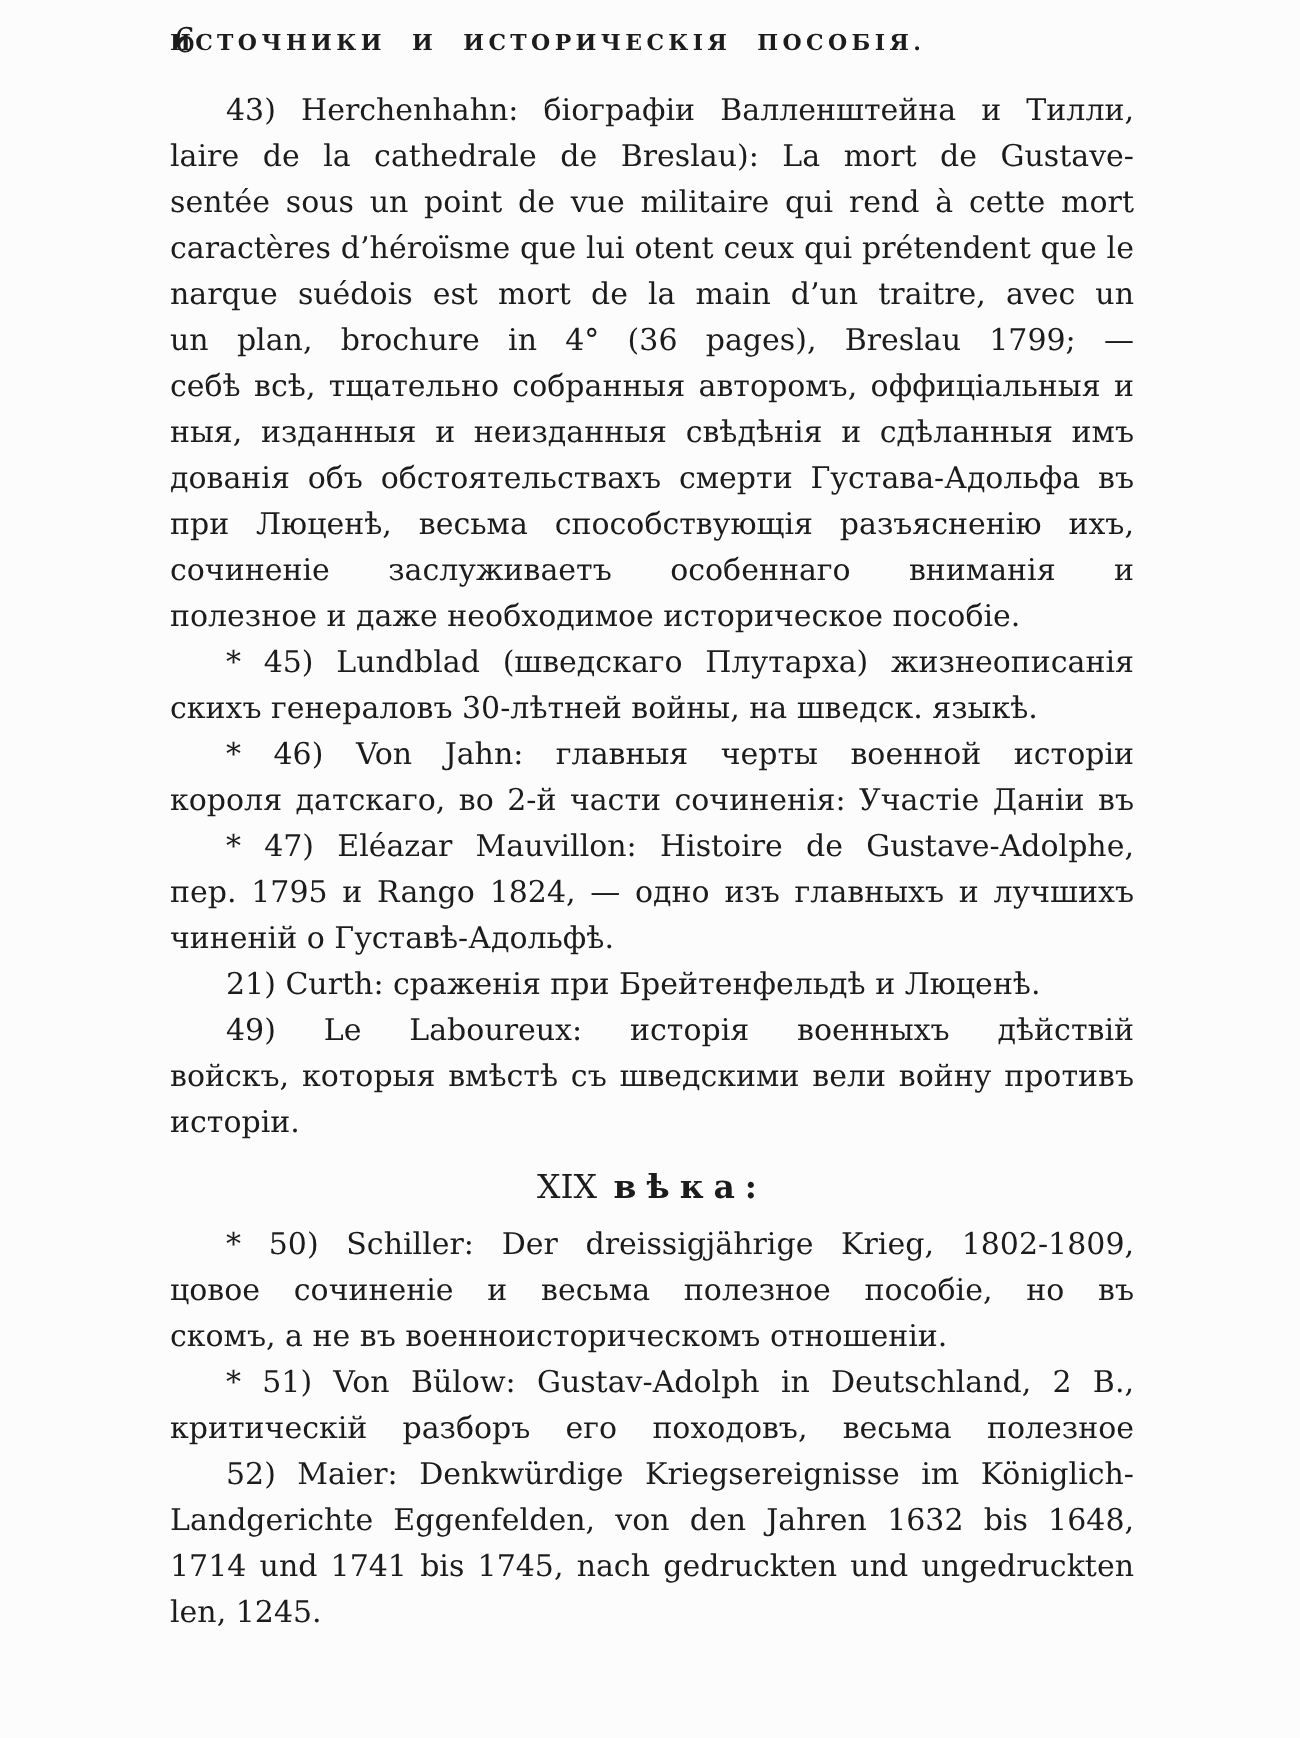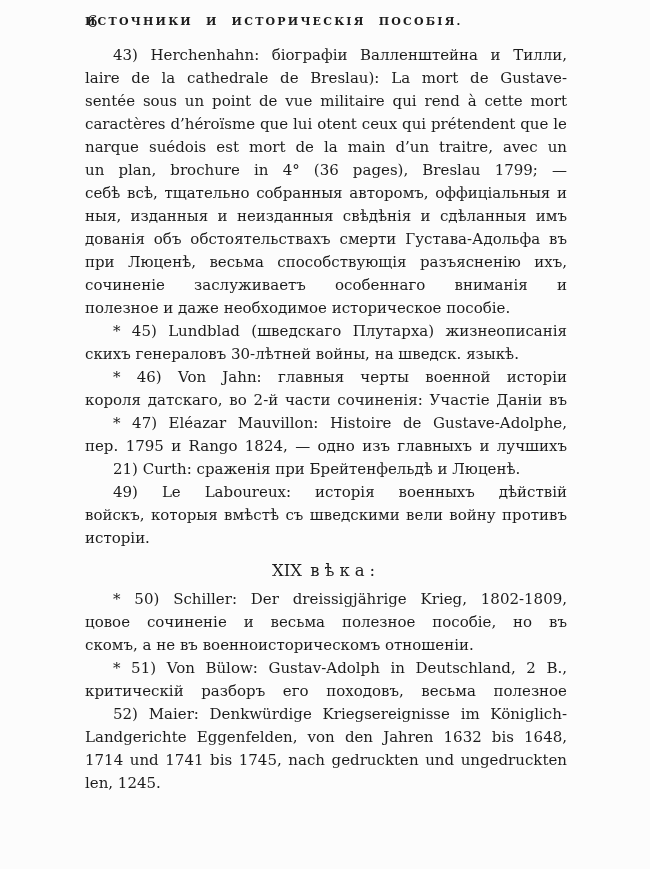--- a/index.html
+++ b/index.html
@@ -68,20 +68,21 @@
   }
   .section-heading {
     height: 23px;
     line-height: 23px;
     text-align: center;
     margin: 9px 0 6px 0;
     font-size: 16.5px;
   }
   .section-heading .spaced {
     letter-spacing: 5px;
+    font-weight: bold;
   }
 </style>
 </head>
 <body>
 
 <div class="page">
   <div class="header">
     <span class="pagenum">6</span>
     <span class="running">ИСТОЧНИКИ И ИСТОРИЧЕСКІЯ ПОСОБІЯ.</span>
   </div>
@@ -106,20 +107,21 @@
         <div class="line first">* 45) Lundblad (шведскаго Плутарха) жизнеописанія швед-</div>
         <div class="line last">скихъ генераловъ 30-лѣтней войны, на шведск. языкѣ.</div>
       </div>
       <div class="paragraph">
         <div class="line first">* 46) Von Jahn: главныя черты военной исторіи Христіана IV,</div>
         <div class="line">короля датскаго, во 2-й части сочиненія: Участіе Даніи въ 30-</div>
       </div>
       <div class="paragraph">
         <div class="line first">* 47) Eléazar Mauvillon: Histoire de Gustave-Adolphe, нѣмецкій</div>
         <div class="line">пер. 1795 и Rango 1824, — одно изъ главныхъ и лучшихъ со-</div>
+        <div class="line last">чиненій о Густавѣ-Адольфѣ.</div>
       </div>
       <div class="paragraph">
         <div class="line first last">21) Curth: сраженія при Брейтенфельдѣ и Люценѣ.</div>
       </div>
       <div class="paragraph">
         <div class="line first">49) Le Laboureux: исторія военныхъ дѣйствій французскихъ</div>
         <div class="line">войскъ, которыя вмѣстѣ съ шведскими вели войну противъ импе-</div>
         <div class="line last">исторіи.</div>
       </div>
       <div class="section-heading"><span>XIX </span><span class="spaced">вѣка:</span></div>

